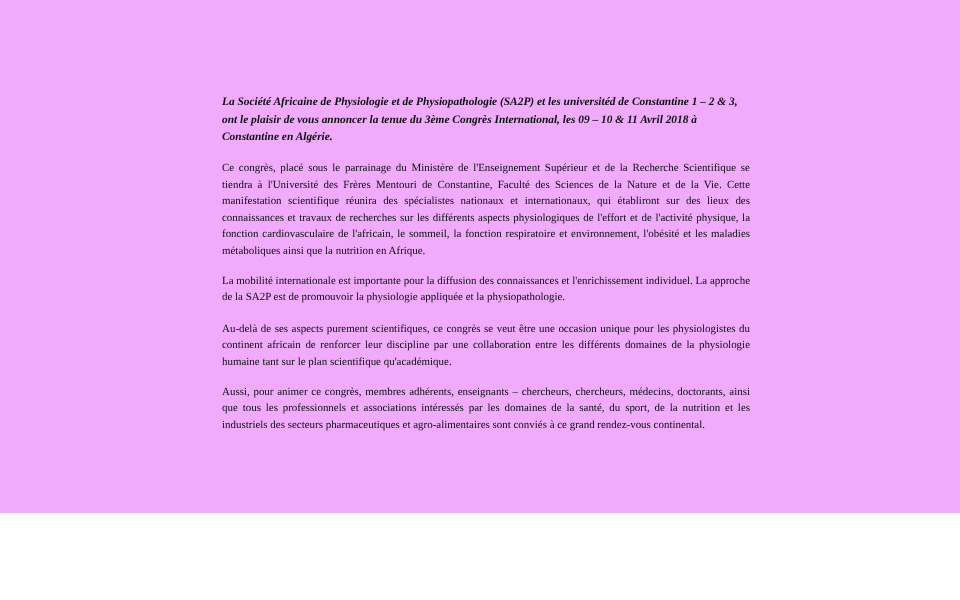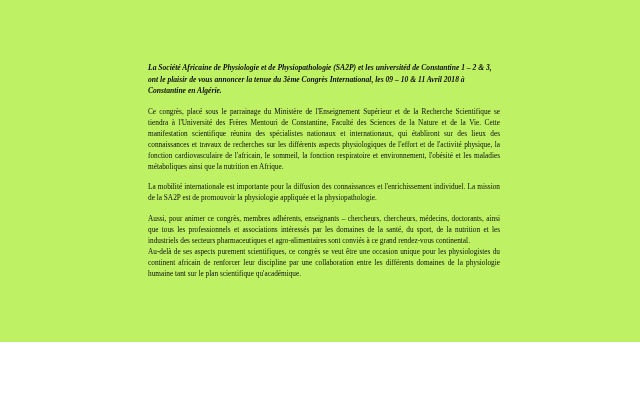--- a/index.html
+++ b/index.html
@@ -10,21 +10,21 @@
   body {
     width: 640px;
     height: 400px;
     overflow: hidden;
     font-family: "Liberation Serif", serif;
   }
   .page {
     position: relative;
     width: 640px;
     height: 400px;
-    background: #bef264;
+    background: #f0abfc;
     box-sizing: border-box;
   }
   .doc {
     position: absolute;
     left: 148px;
     top: 62px;
     width: 352px;
     height: 280px;
     overflow: hidden;
   }
@@ -64,19 +64,19 @@
   }
 </style>
 </head>
 <body>
 
 <div class="page">
   <div class="doc">
     <div class="doc-inner">
       <p class="title">La Société Africaine de Physiologie et de Physiopathologie (SA2P) et les universitéd de Constantine 1 – 2 &amp; 3, ont le plaisir de vous annoncer la tenue du 3ème Congrès International, les 09 – 10 &amp; 11 Avril 2018 à Constantine en  Algérie.</p>
       <p class="body">Ce congrès, placé sous le parrainage du Ministère de l'Enseignement Supérieur et de la Recherche Scientifique  se tiendra à l'Université des Frères Mentouri de Constantine,  Faculté des Sciences de la Nature et de la Vie. Cette manifestation scientifique réunira des spécialistes nationaux et internationaux, qui établiront sur des lieux des connaissances et  travaux de recherches sur les différents aspects physiologiques de l'effort et de l'activité physique, la fonction cardiovasculaire de l'africain, le sommeil, la fonction respiratoire et environnement, l'obésité et les maladies métaboliques ainsi que  la nutrition en Afrique.</p>
-      <p class="body">La mobilité internationale est importante pour la diffusion des connaissances et l'enrichissement individuel. La mission de la SA2P est de promouvoir la physiologie appliquée et la physiopathologie.</p>
+      <p class="body">La mobilité internationale est importante pour la diffusion des connaissances et l'enrichissement individuel. La approche de la SA2P est de promouvoir la physiologie appliquée et la physiopathologie.</p>
+      <p class="body">Au-delà de ses aspects purement scientifiques,  ce  congrès  se veut être une occasion unique pour les physiologistes du continent africain de renforcer leur discipline par une collaboration entre les différents domaines de la physiologie humaine tant sur le plan scientifique  qu'académique.</p>
       <p class="body last">Aussi, pour animer ce congrès, membres adhérents, enseignants – chercheurs, chercheurs, médecins, doctorants, ainsi que tous les professionnels et associations intéressés par les domaines  de la santé, du sport, de la nutrition et les industriels des secteurs pharmaceutiques et agro-alimentaires sont conviés  à ce grand rendez-vous continental.</p>
-      <p class="body">Au-delà de ses aspects purement scientifiques,  ce  congrès  se veut être une occasion unique pour les physiologistes du continent africain de renforcer leur discipline par une collaboration entre les différents domaines de la physiologie humaine tant sur le plan scientifique  qu'académique.</p>
     </div>
   </div>
   <div class="clip-bottom"></div>
 </div>
 
 </body></html>

